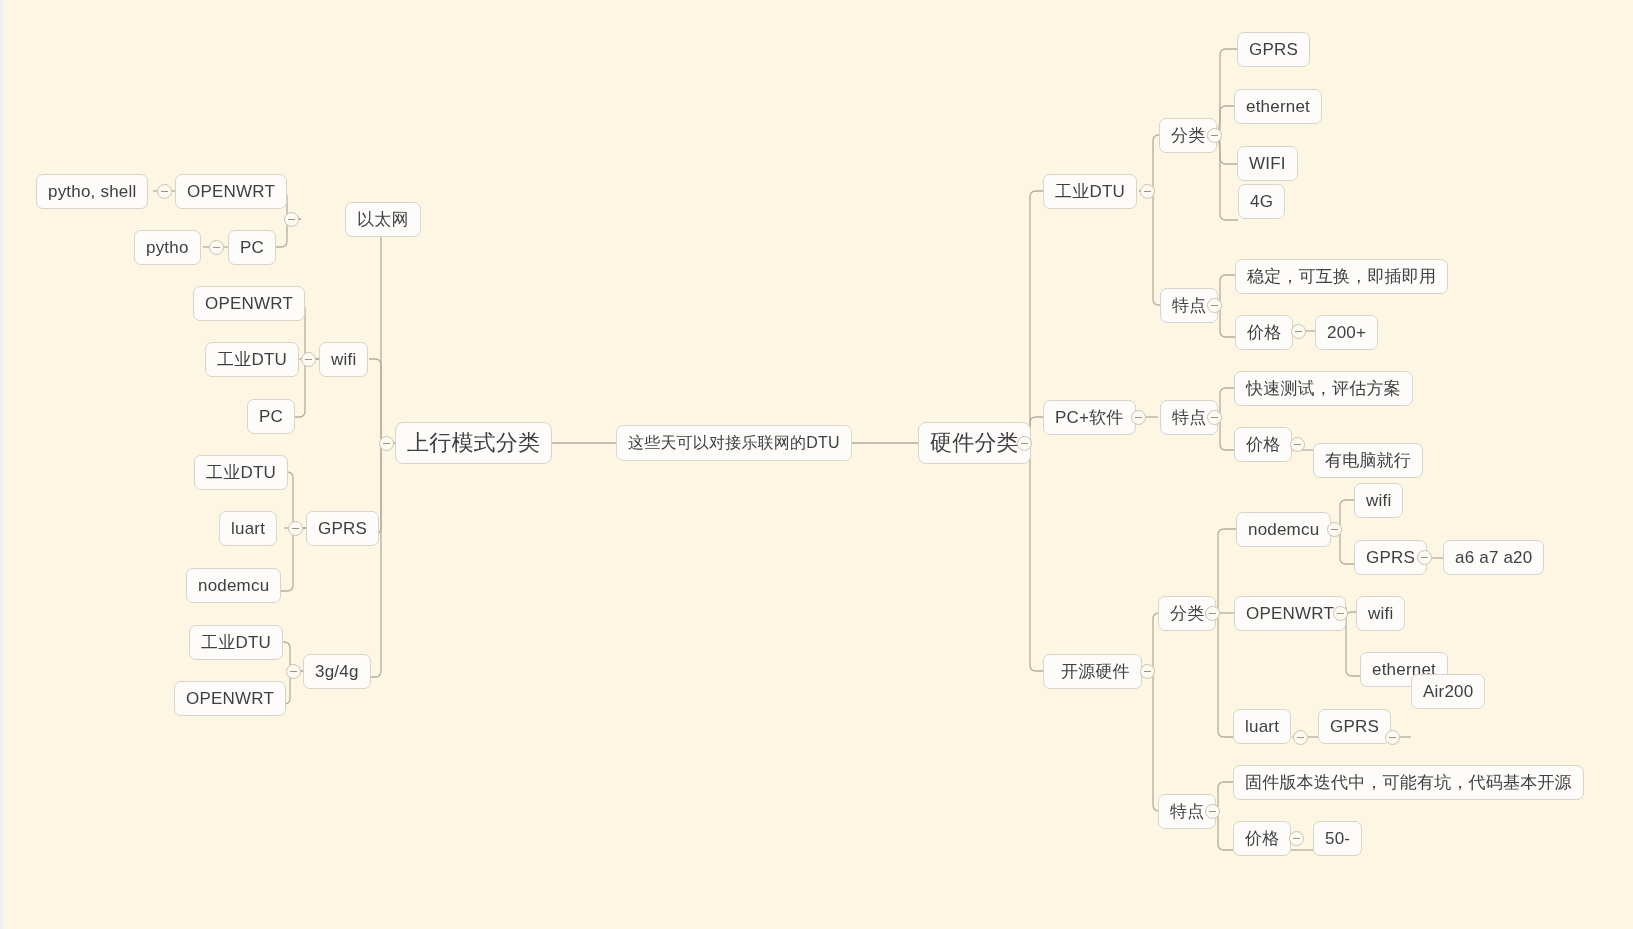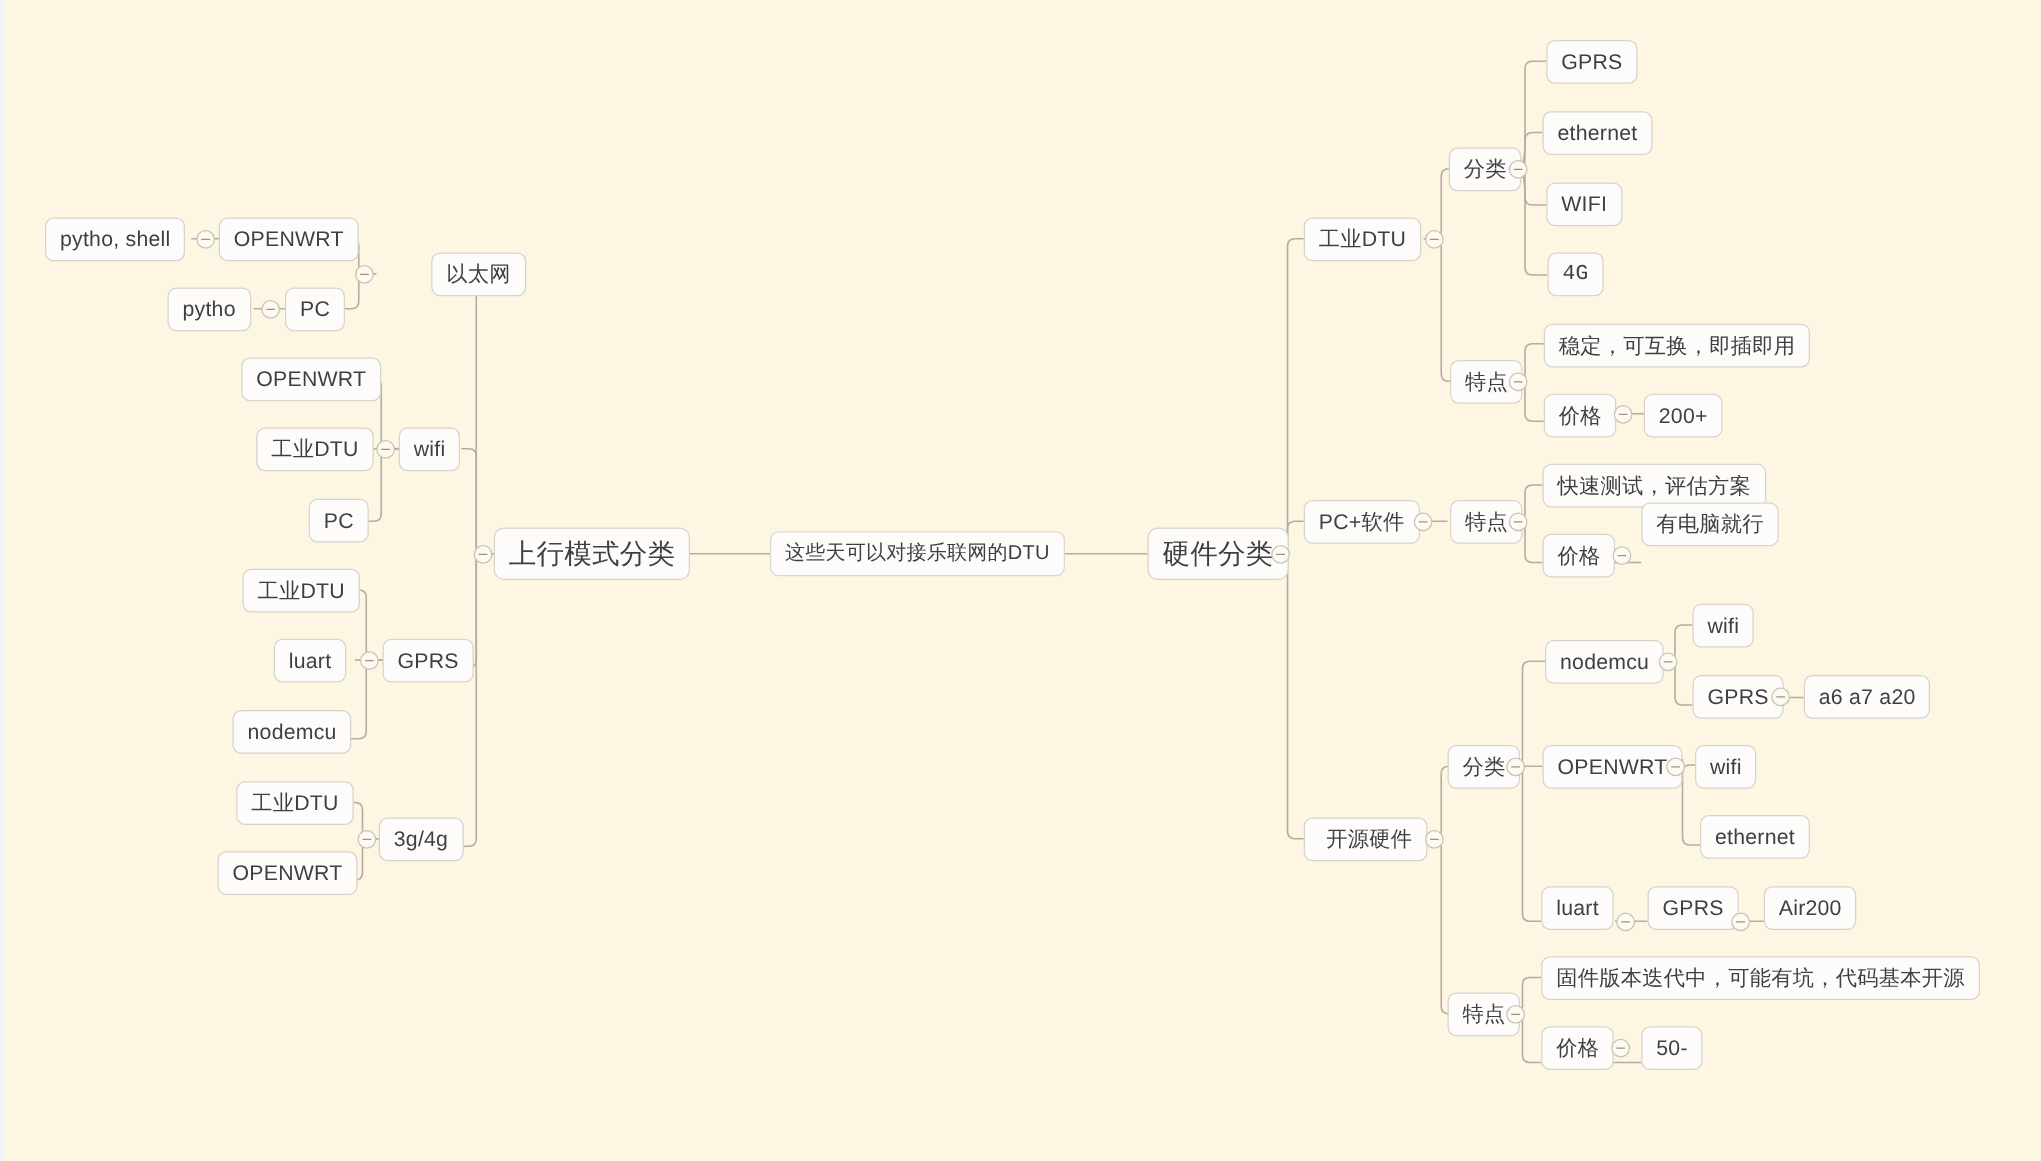--- a/index.html
+++ b/index.html
@@ -236,21 +236,21 @@
 
   <div class="node" style="left:1234px; top:32px;">
     <span>GPRS</span>
   </div>
   <div class="node" style="left:1231px; top:89px;">
     <span>ethernet</span>
   </div>
   <div class="node" style="left:1234px; top:146px;">
     <span>WIFI</span>
   </div>
-  <div class="node" style="left:1235px; top:202px;font-family:Liberation Mono, monospace;">
+  <div class="node" style="left:1235px; top:184px;">
     <span>4G</span>
   </div>
 
   <div class="node" style="left:1157px; top:288px;">
     <span>特点</span>
   </div>
   <div class="toggle" style="left:1204px; top:298px;"></div>
 
   <div class="node" style="left:1232px; top:259px;">
     <span>稳定，可互换，即插即用</span>
@@ -273,21 +273,21 @@
   </div>
   <div class="toggle" style="left:1204px; top:410px;"></div>
 
   <div class="node" style="left:1231px; top:371px;">
     <span>快速测试，评估方案</span>
   </div>
   <div class="node" style="left:1231px; top:427px;">
     <span>价格</span>
   </div>
   <div class="toggle" style="left:1287px; top:437px;"></div>
-  <div class="node" style="left:1310px; top:402px;">
+  <div class="node" style="left:1310px; top:443px;">
     <span>有电脑就行</span>
   </div>
 
   <div class="node" style="left:1040px; top:654px;padding-left:17px;">
     <span>开源硬件</span>
   </div>
   <div class="toggle" style="left:1137px; top:664px;"></div>
 
   <div class="node" style="left:1155px; top:596px;">
     <span>分类</span>
@@ -321,21 +321,21 @@
   </div>
 
   <div class="node" style="left:1230px; top:709px;">
     <span>luart</span>
   </div>
   <div class="toggle" style="left:1290px; top:730px;"></div>
   <div class="node" style="left:1315px; top:709px;">
     <span>GPRS</span>
   </div>
   <div class="toggle" style="left:1382px; top:730px;"></div>
-  <div class="node" style="left:1408px; top:709px;">
+  <div class="node" style="left:1408px; top:674px;">
     <span>Air200</span>
   </div>
 
   <div class="node" style="left:1155px; top:794px;">
     <span>特点</span>
   </div>
   <div class="toggle" style="left:1202px; top:804px;"></div>
 
   <div class="node" style="left:1230px; top:765px;">
     <span>固件版本迭代中，可能有坑，代码基本开源</span>

